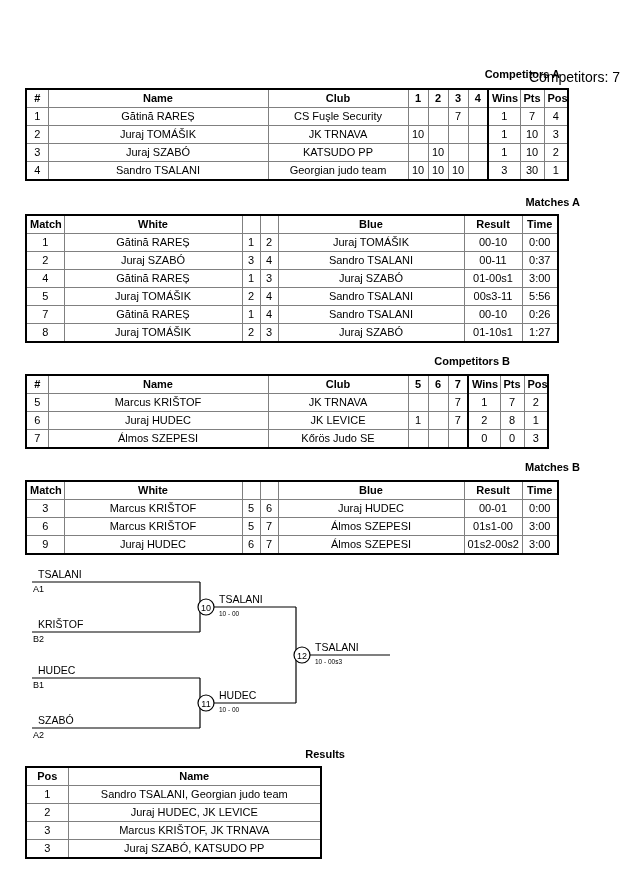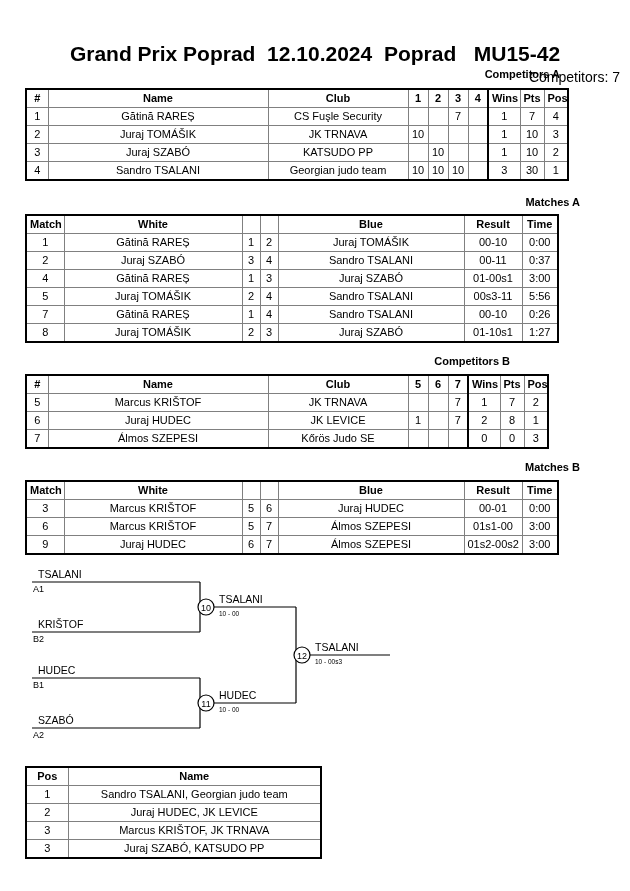--- a/index.html
+++ b/index.html
@@ -48,21 +48,20 @@
   .bk-name{font-family:"Liberation Sans",sans-serif;font-size:10.5px;fill:#000;}
   .bk-seed{font-family:"Liberation Sans",sans-serif;font-size:9px;fill:#000;}
   .bk-score{font-family:"Liberation Sans",sans-serif;font-size:6.5px;fill:#000;}
   .bk-num{font-family:"Liberation Sans",sans-serif;font-size:9px;fill:#000;text-anchor:middle;}
 </style>
 </head>
 <body>
 
 <div class="page">
 
-  <div class="title">Grand Prix Poprad  12.10.2024  Poprad   MU15-42</div>
 
   <div class="caption" style="left:0;top:68px;width:560px;">Competitors A</div>
   <div class="competitors-count">Competitors: 7</div>
 
   <table class="grid" id="tbl-comp-a" style="left:25px;top:88px;width:512px;">
     <colgroup>
       <col style="width:22px">
         <col style="width:220px">
         <col style="width:140px">
       <col style="width:20px">
@@ -373,20 +372,21 @@
 
       <text class="bk-name" x="219" y="43">TSALANI</text>
       <text class="bk-score" x="219" y="56">10 - 00</text>
       <text class="bk-name" x="219" y="139">HUDEC</text>
       <text class="bk-score" x="219" y="152">10 - 00</text>
       <text class="bk-name" x="315" y="91">TSALANI</text>
       <text class="bk-score" x="315" y="104">10 - 00s3</text>
     </svg>
   </div>
 
+  <div class="caption" style="left:0;top:748px;width:345px;">Results</div>
 
   <table class="grid" id="tbl-results" style="left:25px;top:766px;width:295px;">
     <colgroup>
         <col style="width:42px">
         <col style="width:253px">
       </colgroup>
     <thead>
         <tr>
       <th>Pos</th>
       <th>Name</th>

